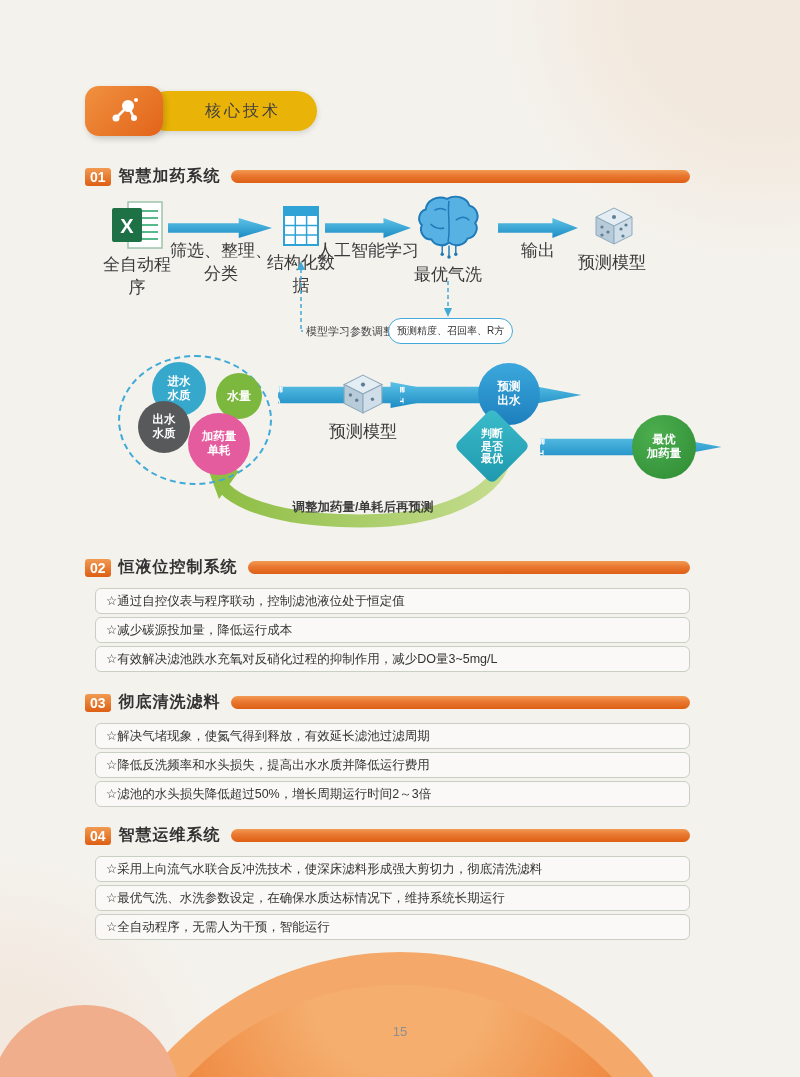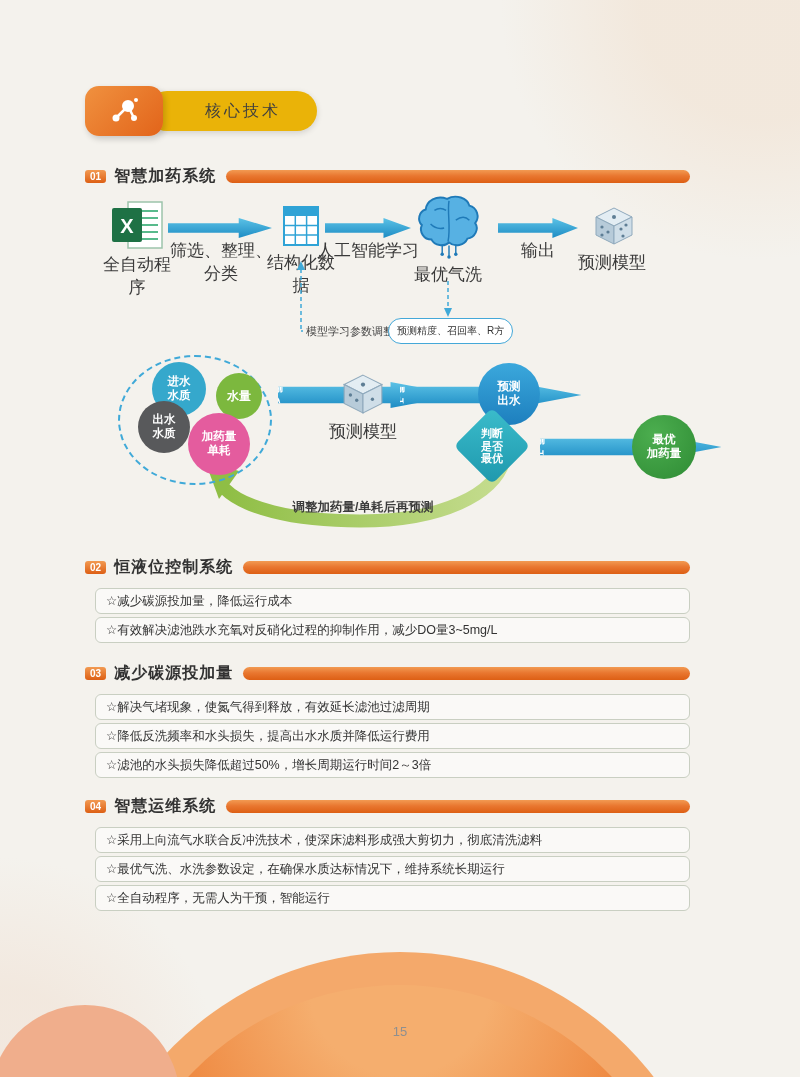--- a/index.html
+++ b/index.html
@@ -28,21 +28,21 @@
     background:#eab308; border-radius:21px; z-index:1;
     display:flex; align-items:center; justify-content:center;
     font-size:16px; font-weight:normal; color:#3f3f3f; letter-spacing:3px;
     box-shadow:0 2px 6px rgba(0,0,0,0.14); padding-left:22px;
   }
 
   
   .sec-header { display:flex; align-items:center; gap:8px; }
   .sec-num {
     background:linear-gradient(180deg,#f29a52,#dd5f14);
-    color:#fff; font-weight:bold; font-size:10px;
+    color:#fff; font-weight:bold; font-size:14px;
     padding:1px 5px; border-radius:3px; flex:0 0 auto;
   }
   .sec-title { font-size:16px; font-weight:bold; color:#323232; letter-spacing:1px; flex:0 0 auto; }
   .sec-bar {
     flex:1; height:13px; margin-left:2px; border-radius:7px;
     background:linear-gradient(180deg,#f29a52 0%,#e97730 45%,#dd5f14 100%);
   }
 
   
   .items { margin:10px 0 0 10px; }
@@ -269,27 +269,28 @@
 
     <div class="loop-label" style="left:193px;top:306px;width:170px">调整加药量/单耗后再预测</div>
   </div>
 
   <div class="sec-header" style="margin-top:16px">
     <span class="sec-num">02</span>
     <span class="sec-title">恒液位控制系统</span>
     <span class="sec-bar"></span>
   </div>
   <div class="items">
+    <div class="item-row">☆通过自控仪表与程序联动，控制滤池液位处于恒定值</div>
     <div class="item-row">☆减少碳源投加量，降低运行成本</div>
     <div class="item-row">☆有效解决滤池跌水充氧对反硝化过程的抑制作用，减少DO量3~5mg/L</div>
   </div>
 
   <div class="sec-header" style="margin-top:20px">
     <span class="sec-num">03</span>
-    <span class="sec-title">减少碳源投加量</span>
+    <span class="sec-title">彻底清洗滤料</span>
     <span class="sec-bar"></span>
   </div>
   <div class="items">
     <div class="item-row">☆解决气堵现象，使氮气得到释放，有效延长滤池过滤周期</div>
     <div class="item-row">☆降低反洗频率和水头损失，提高出水水质并降低运行费用</div>
     <div class="item-row">☆滤池的水头损失降低超过50%，增长周期运行时间2～3倍</div>
   </div>
 
   <div class="sec-header" style="margin-top:18px">
     <span class="sec-num">04</span>

